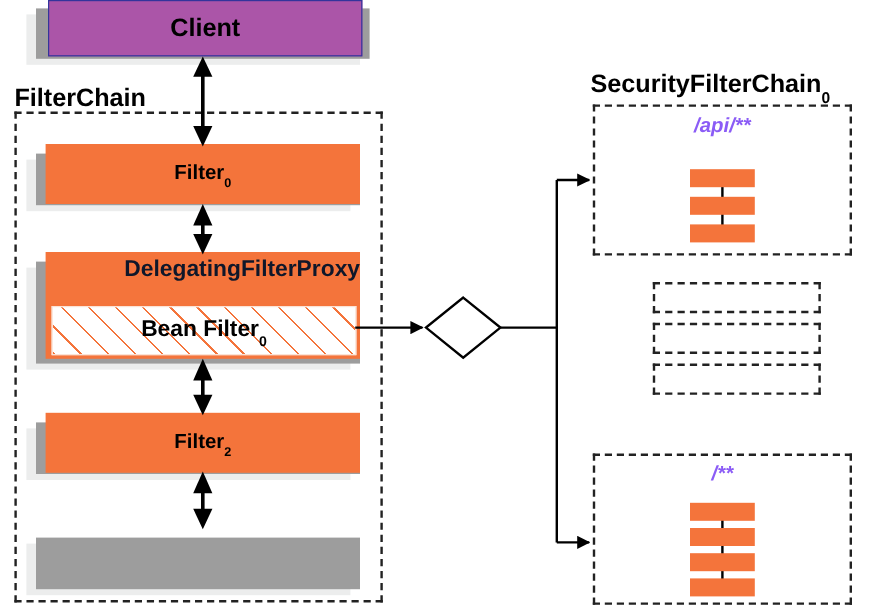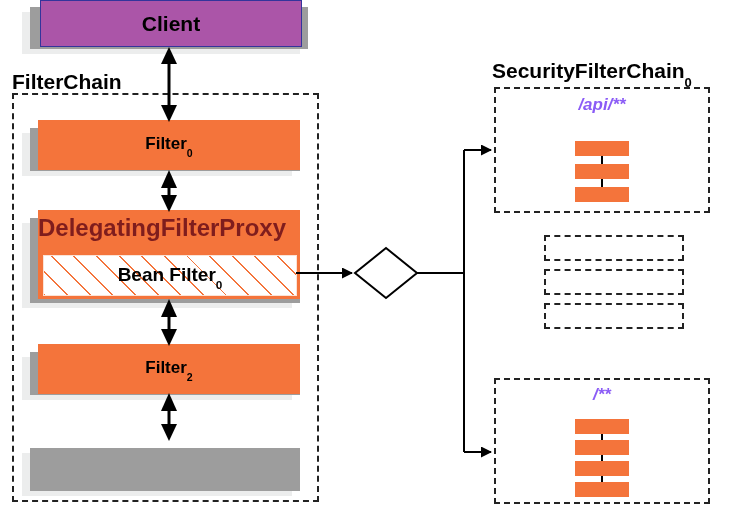--- a/index.html
+++ b/index.html
@@ -51,24 +51,24 @@
     font-size: 17px;
   }
   .node-dfp {
     background: #f4743b;
     font-size: 20px;
   }
   .dfp-title {
     position: absolute;
     left: 0; right: 0;
     top: 4px;
-    text-align: left;
-    font-weight: bold;
-    font-size: 24px;
-    color: #7f1d1d;
+    text-align: right;
+    font-weight: bold;
+    font-size: 19px;
+    color: #0f172a;
   }
   
   .bean-filter {
     position: absolute;
     background-color: #ffffff;
     background-image: repeating-linear-gradient(
         45deg,
         #f4743b 0px, #f4743b 1.4px,
         #ffffff 1.4px, #ffffff 16px);
     border: 1px solid #fbe3d6;

